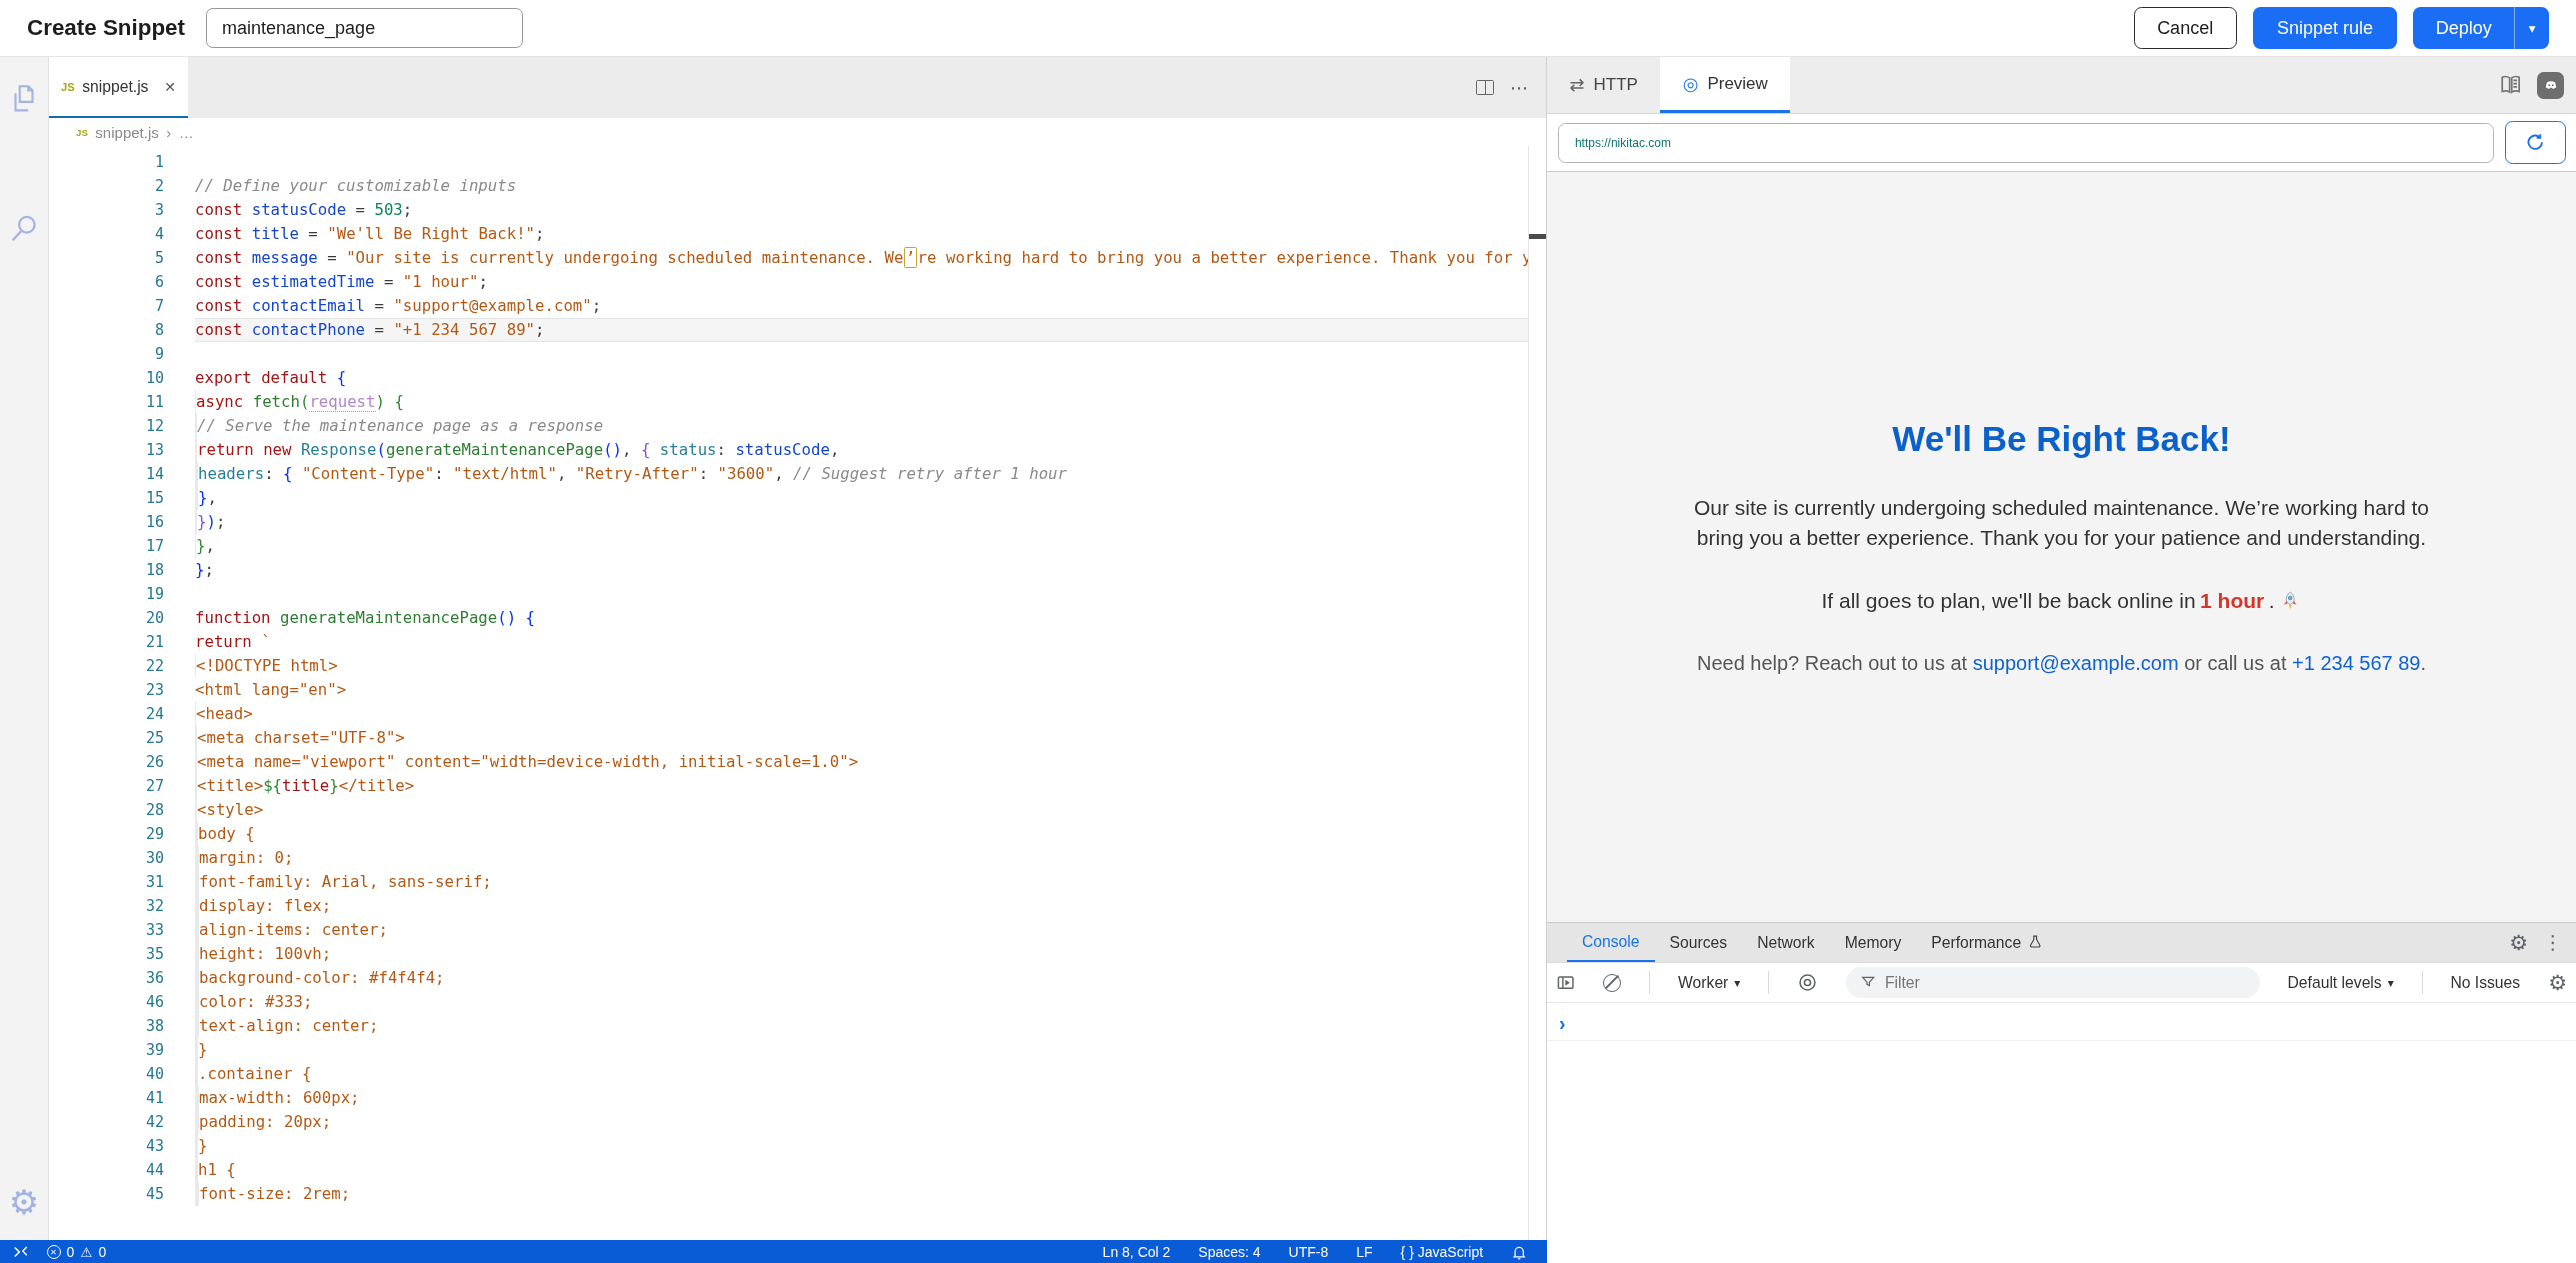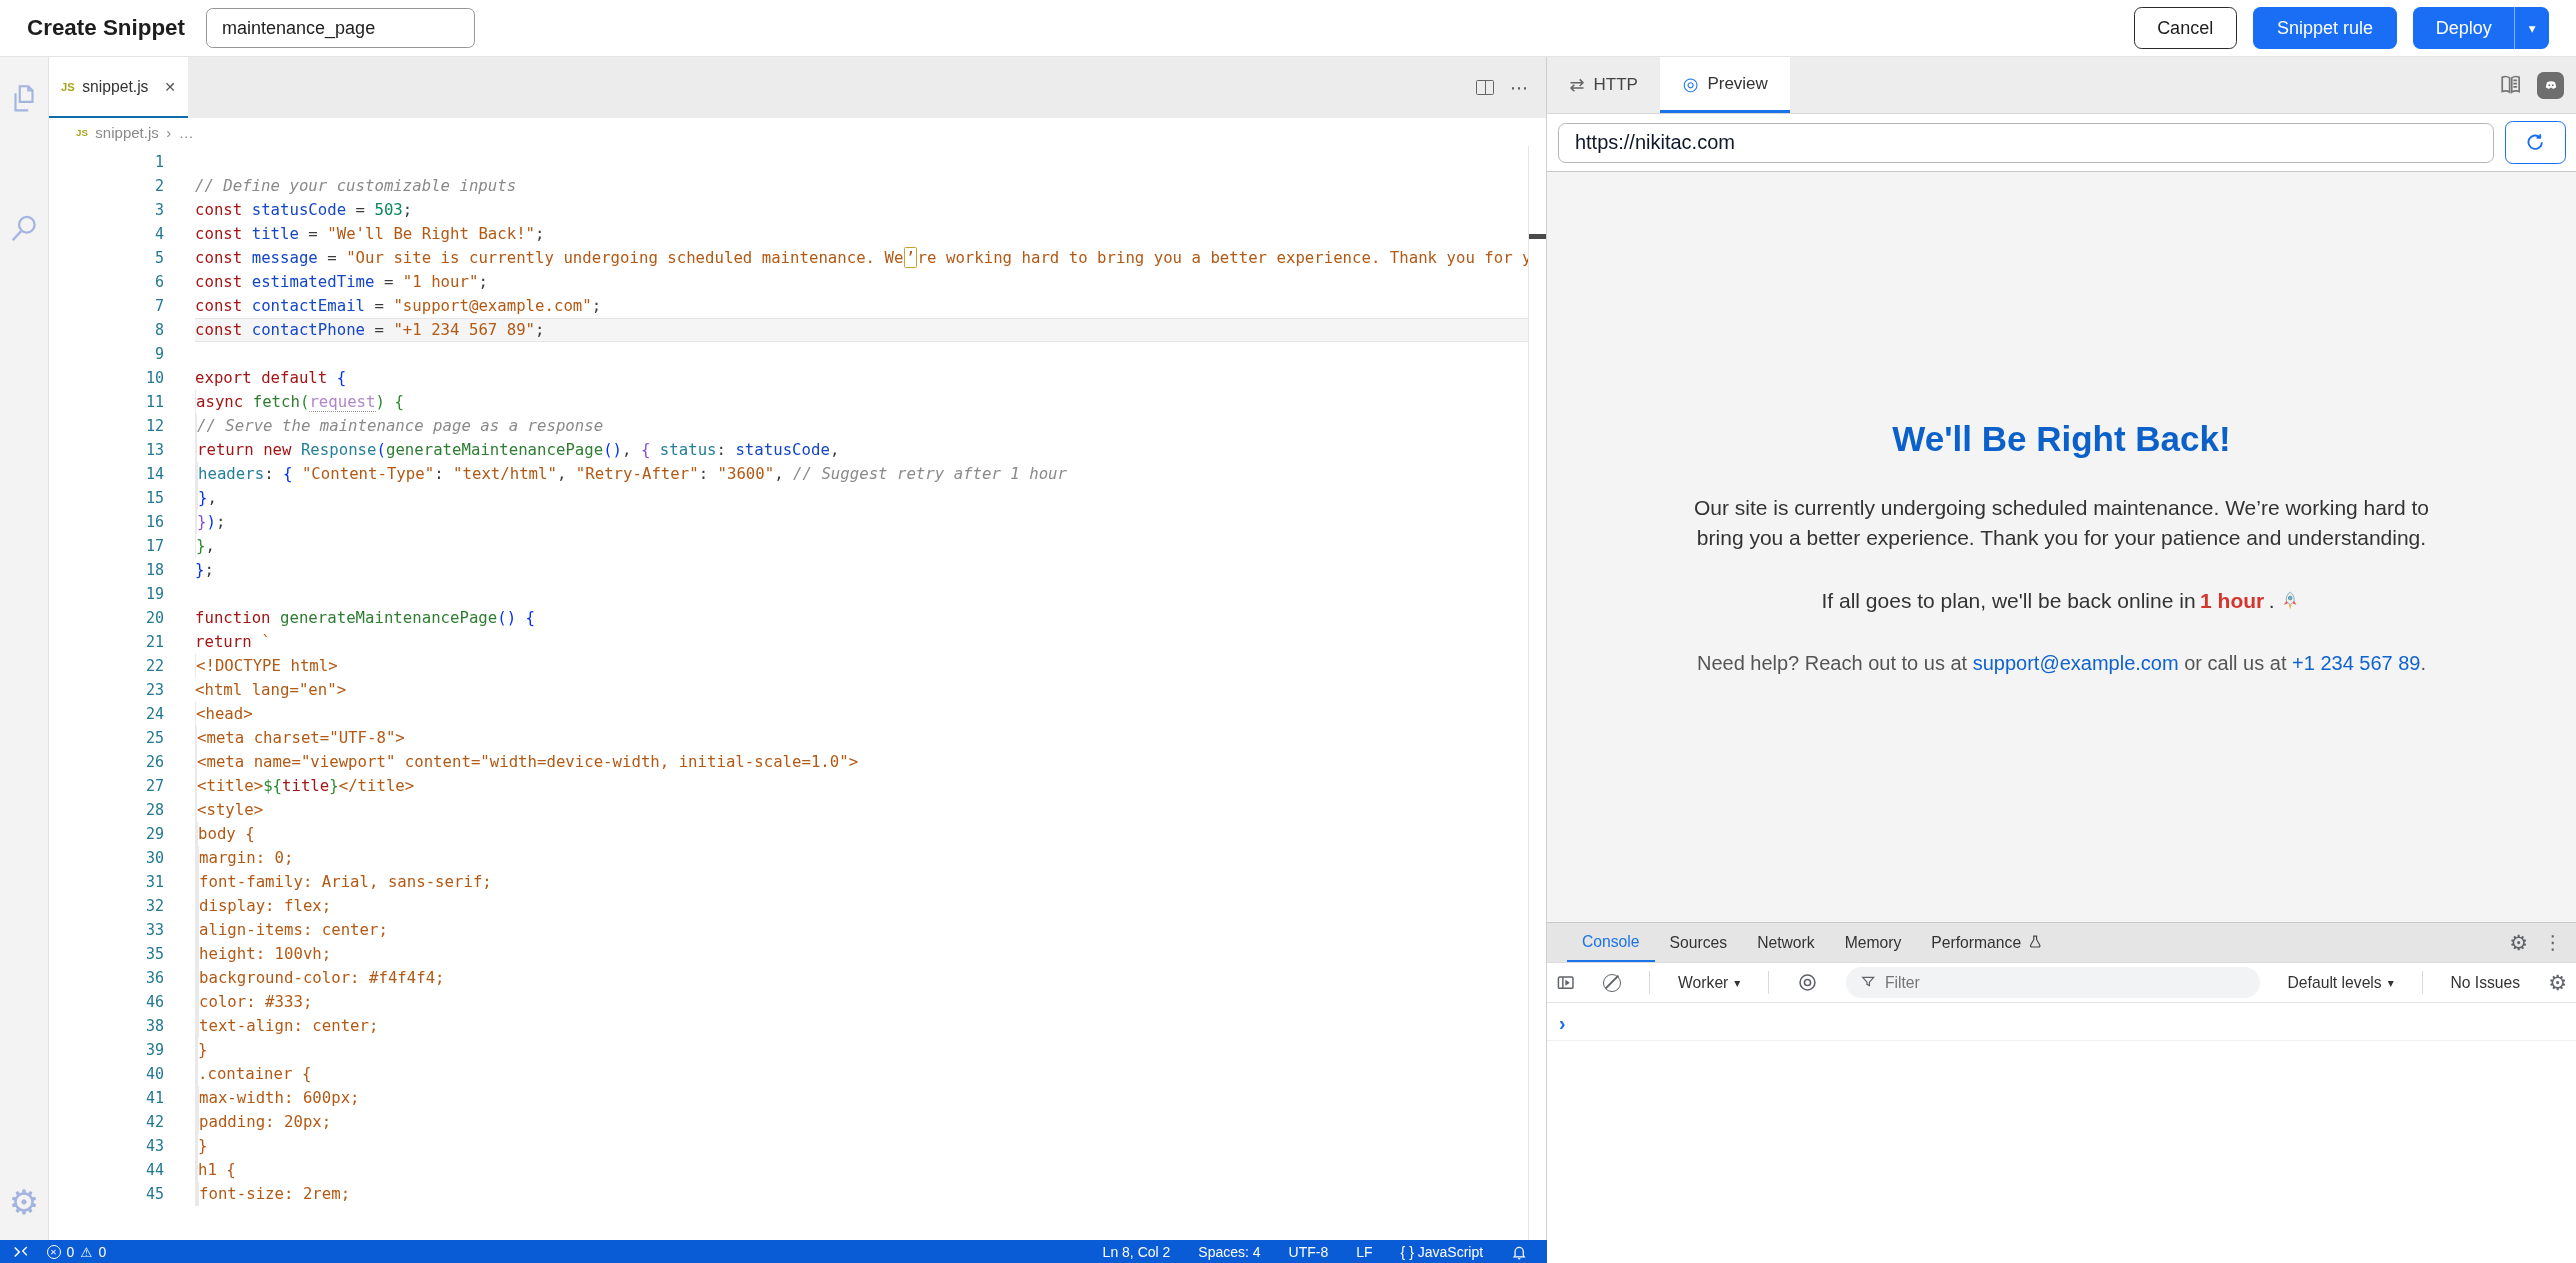--- a/index.html
+++ b/index.html
@@ -1,21 +1,21 @@
 <!DOCTYPE html>
 <html style="font-size:12px"><head>
 <meta charset="utf-8">
 <style>
   * { box-sizing: border-box; margin: 0; padding: 0; }
   html,body { width:2576px; height:1263px; font-family:"Liberation Sans",sans-serif; background:#fff; overflow:hidden; }
 
   
   .header { height:57px; display:flex; align-items:center; padding:0 27px; background:#fff; border-bottom:0.7px solid #e4e4e4; }
   .header-title { font-size:22.4px; font-weight:bold; color:#1d1d1d; margin-right:21px; }
-  .name-input { width:269px; height:40px; border:1.1px solid #969696; border-radius:6.7px; font-size:18px; color:#222; padding:0 15px; font-family:"Liberation Sans",sans-serif; background:#fff; }
+  .name-input { width:317px; height:40px; border:1.1px solid #969696; border-radius:6.7px; font-size:18px; color:#222; padding:0 15px; font-family:"Liberation Sans",sans-serif; background:#fff; }
   .header-spacer { flex:1; }
   .btn { height:42px; border-radius:7.5px; font-size:18px; display:inline-flex; align-items:center; justify-content:center; cursor:pointer; font-family:"Liberation Sans",sans-serif; }
   .btn-cancel { background:#fff; border:1.1px solid #2b2b2b; color:#1d1d1d; padding:0 22.4px; margin-right:16.4px; }
   .btn-blue { background:#1a6ef5; border:none; color:#fff; }
   .btn-snippet-rule { padding:0 24px; margin-right:16.4px; }
   .btn-deploy { padding:0; overflow:hidden; }
   .deploy-label { padding:0 22.4px; display:flex; align-items:center; height:100%; }
   .deploy-caret { padding:0 13.5px; display:flex; align-items:center; height:100%; border-left:0.7px solid rgba(255,255,255,.45); font-size:13.5px; }
 
   
@@ -73,21 +73,21 @@
   .right-panel { flex:1; display:flex; flex-direction:column; min-width:0; }
   .rp-tabs { height:57px; background:#ededed; display:flex; align-items:stretch; border-bottom:0.7px solid #d6d6d6; }
   .rp-tab { display:flex; align-items:center; gap:9px; padding:0 22.4px; font-size:17px; color:#444; cursor:pointer; }
   .rp-tab.active { background:#fff; border-bottom:3px solid #1a73e8; color:#333; }
   .rp-tab-icon { font-size:18px; color:#666; }
   .rp-tab.active .rp-tab-icon { color:#1a73e8; }
   .rp-tabs-right { margin-left:auto; display:flex; align-items:center; gap:13.5px; padding-right:12px; }
   .discord-chip { width:27px; height:27px; background:#6e6e6e; border-radius:6.7px; display:flex; align-items:center; justify-content:center; cursor:pointer; }
 
   .url-row { height:58px; background:#fff; display:flex; align-items:center; padding:0 10.5px; border-bottom:0.7px solid #c9c9c9; gap:10.5px; }
-  .url-input { flex:1; height:40px; border:1.1px solid #b5b5b5; border-radius:7.5px; font-size:20px; color:#0f172a; padding:0 16.4px; font-family:"Liberation Sans",sans-serif; }
+  .url-input { flex:1; height:40px; border:1.1px solid #b5b5b5; border-radius:7.5px; font-size:12px; color:#0f766e; padding:0 16.4px; font-family:"Liberation Sans",sans-serif; }
   .refresh-btn { width:61px; height:43px; border:1.9px solid #1a6ef5; border-radius:7.5px; background:#fff; display:flex; align-items:center; justify-content:center; cursor:pointer; }
 
   .preview-body { flex:1; background:#f4f4f4; color:#333; display:flex; align-items:center; justify-content:center; text-align:center; min-height:0; }
   .pv-container { max-width:927px; padding:30px; }
   .pv-h1 { font-size:35px; font-weight:bold; color:#0b61c9; margin-bottom:34px; }
   .pv-msg { font-size:21px; line-height:1.45; max-width:770px; margin:0 auto 36px; color:#333; }
   .pv-eta { font-size:21px; color:#333; margin-bottom:39px; display:flex; align-items:center; justify-content:center; gap:4.5px; }
   .pv-eta b { color:#d5352c; }
   .pv-contact { font-size:20px; color:#555; }
   .pv-link { color:#0f62d2; cursor:pointer; }

